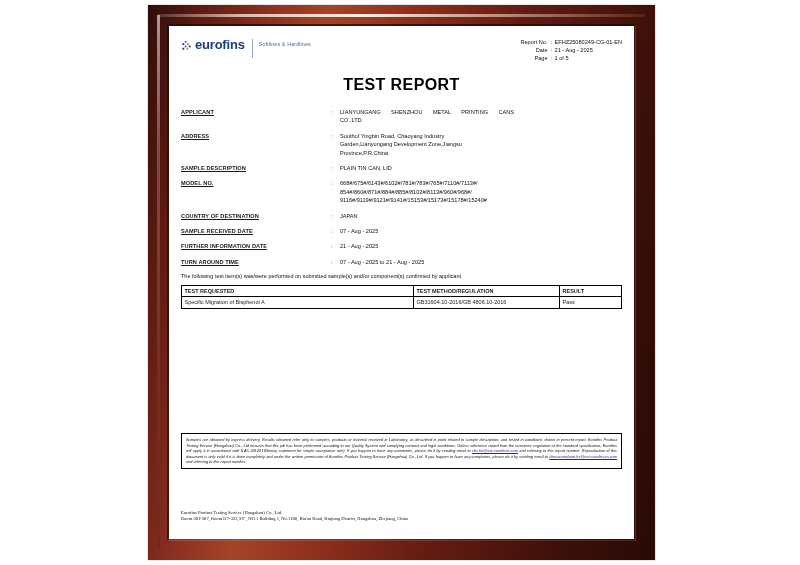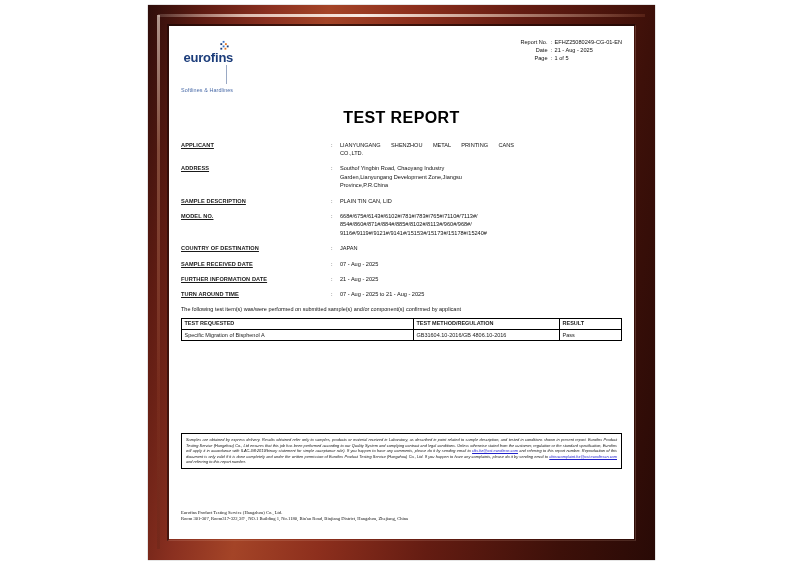--- a/index.html
+++ b/index.html
@@ -82,23 +82,22 @@
   }
 
   
   .doc-header {
     display: flex;
     justify-content: space-between;
     align-items: flex-start;
   }
   .logo-block {
     display: flex;
-    align-items: flex-end;
+    align-items: flex-start;
     padding-top: 2px;
-    flex-direction: column;
   }
   .logo-mark {
     width: 11px; height: 11px;
     margin-right: 3px;
     margin-top: 2px;
     flex: none;
   }
   .logo-word {
     font-size: 13px;
     font-weight: bold;

